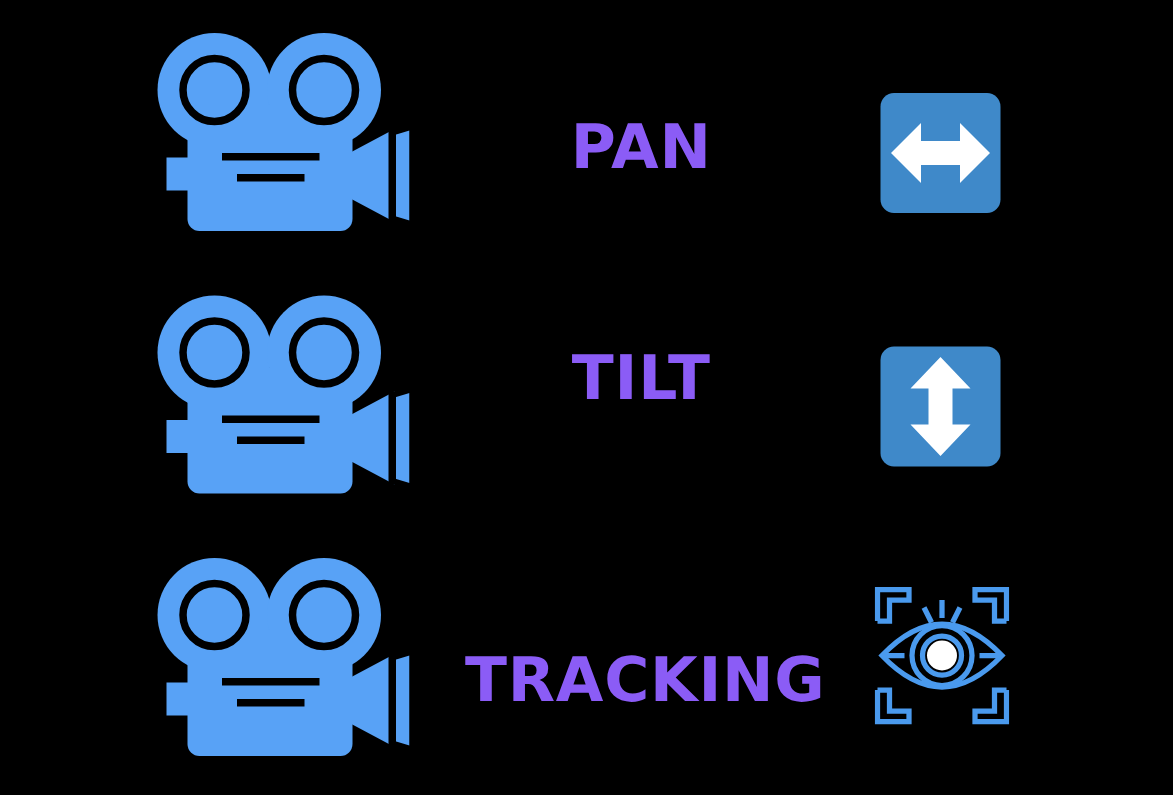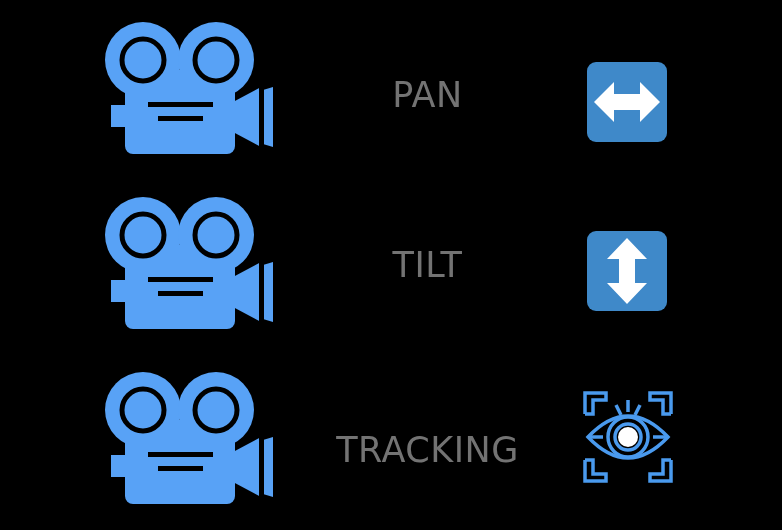--- a/index.html
+++ b/index.html
@@ -3,21 +3,21 @@
   <meta charset="utf-8">
   <style>
     html, body { margin: 0; padding: 0; }
     body {
       width: 782px; height: 530px; background: #000000; position: relative; overflow: hidden;
       font-family: "DejaVu Sans", "Liberation Sans", sans-serif;
     }
     .row { position: absolute; left: 0; width: 782px; }
     .camera { position: absolute; left: 103px; width: 170px; height: 135px; }
     .label {
-      position: absolute; color: #737373; font-weight: normal; font-size: 35px;
+      position: absolute; color: #8b5cf6; font-weight: bold; font-size: 41px;
       letter-spacing: 0.5px; text-align: center; white-space: nowrap;
       left: 310px; width: 235px; line-height: 1;
     }
     .action-icon { position: absolute; }
     .box {
       position: absolute; left: 587px; width: 80px; height: 80px; border-radius: 9px;
     }
     svg { display: block; }
   </style>
 </head>
@@ -60,21 +60,21 @@
         <polygon points="130,82 160,66 160,128 130,112"></polygon>
         <polygon points="160,70 170,67 170,127 160,124"></polygon>
       </g>
       <circle cx="40" cy="40" r="21" fill="none" stroke="#000" stroke-width="5"></circle>
       <circle cx="113" cy="40" r="21" fill="none" stroke="#000" stroke-width="5"></circle>
       <rect x="45" y="82" width="65" height="5" fill="#000"></rect>
       <rect x="55" y="96" width="45" height="5" fill="#000"></rect>
       <rect x="156" y="66" width="5" height="62" fill="#000"></rect>
     </svg>
   </div>
-  <div class="label" style="top:248px;text-align:center;">TILT</div>
+  <div class="label" style="top:232px;text-align:center;">TILT</div>
   <div class="box" style="top:231px; background:#3F89C9;">
     <svg width="80" height="80" viewBox="0 0 80 80">
       <polygon fill="#FFFFFF" points="40,7 60,28 48,28 48,52 60,52 40,73 20,52 32,52 32,28 20,28"></polygon>
     </svg>
   </div>
 </div>
 
 <div class="row" style="top:0;">
   <div class="camera" style="top:370px;">
     <svg width="170" height="135" viewBox="0 0 170 135">

